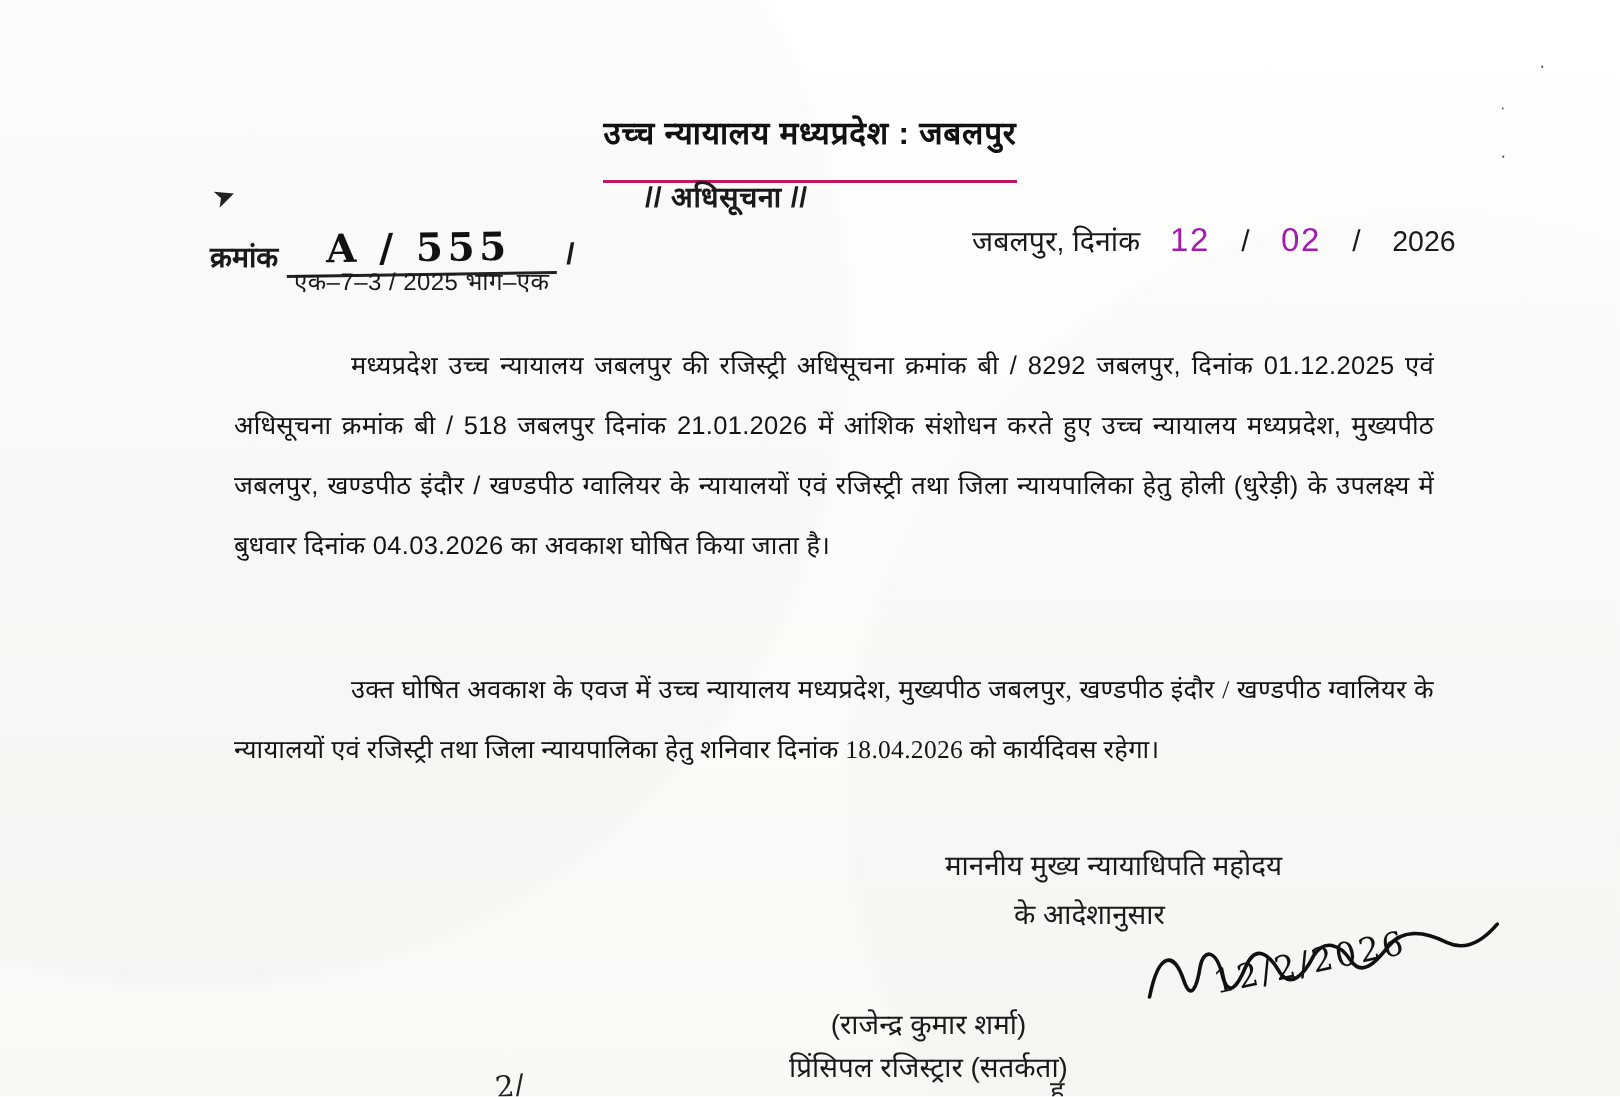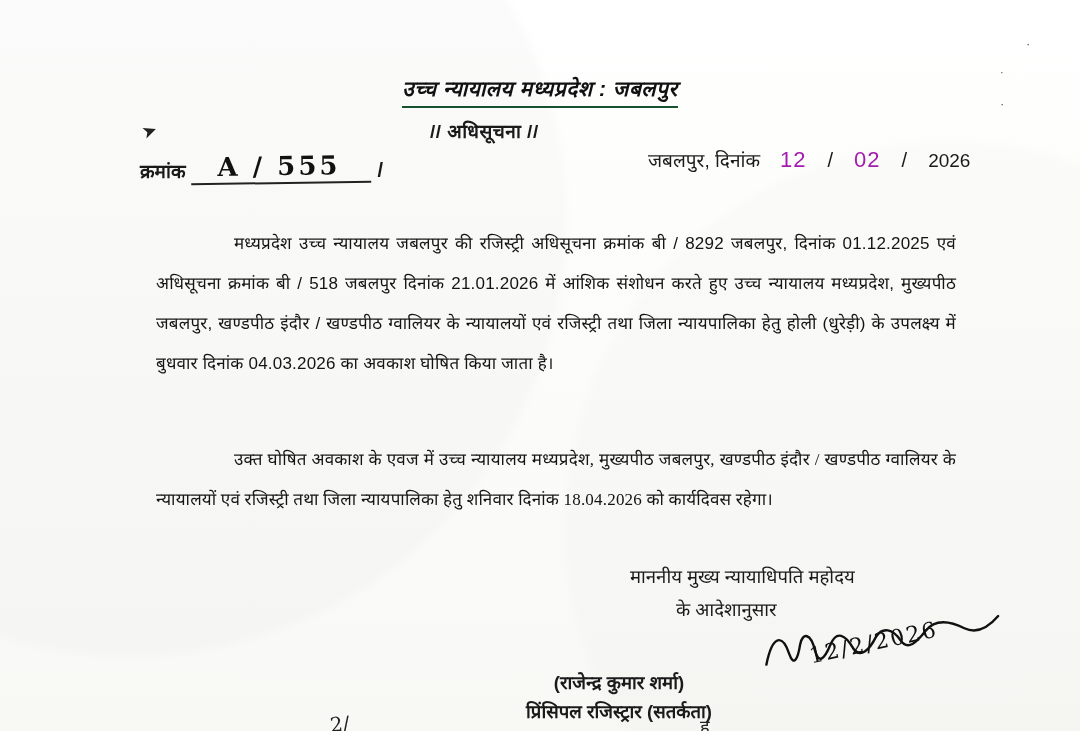--- a/index.html
+++ b/index.html
@@ -34,23 +34,22 @@
     left: 0;
     width: 1080px;
     text-align: center;
     font-size: 21px;
     font-weight: 700;
     letter-spacing: 0.5px;
     color: #111;
   }
   .title .underline-box {
     display: inline-block;
-    border-bottom: 2px solid #14532d;
-    padding-bottom: 4px;
-    font-style: italic;
+    border-bottom: 2px solid #be185d;
+    padding-bottom: 18px;
   }
   .subject {
     position: absolute;
     top: 118px;
     left: 430px;
     font-size: 19px;
     font-weight: 700;
     letter-spacing: 0.5px;
   }
   .ref-row {
@@ -149,21 +148,20 @@
     color: #111;
   }
   .signer {
     position: absolute;
     top: 668px;
     left: 0;
     width: 908px;
     text-align: center;
     font-size: 18.5px;
     line-height: 29px;
-    font-weight: bold;
   }
   .signer-inner {
     display: inline-block;
     margin-left: 330px;
     text-align: center;
   }
   .edge-mark {
     position: absolute;
     color: #555;
     font-size: 13px;
@@ -213,20 +211,21 @@
 
   <div class="subject">// अधिसूचना //</div>
 
   <div class="arrow-mark">➤</div>
 
   <div class="ref-row">
     <span class="ref-label">क्रमांक</span>
     <span class="ref-handwritten">A / 555</span>
     <span class="ref-slash">/</span>
   </div>
+  <div class="ref-sub">एक–7–3 / 2025 भाग–एक</div>
 
   <div class="place-date">
     <span>जबलपुर, दिनांक</span>
     <span class="hand-date">12</span>
     <span class="hand-sep">/</span>
     <span class="hand-date">02</span>
     <span class="hand-sep">/</span>
     <span>2026</span>
   </div>
 

